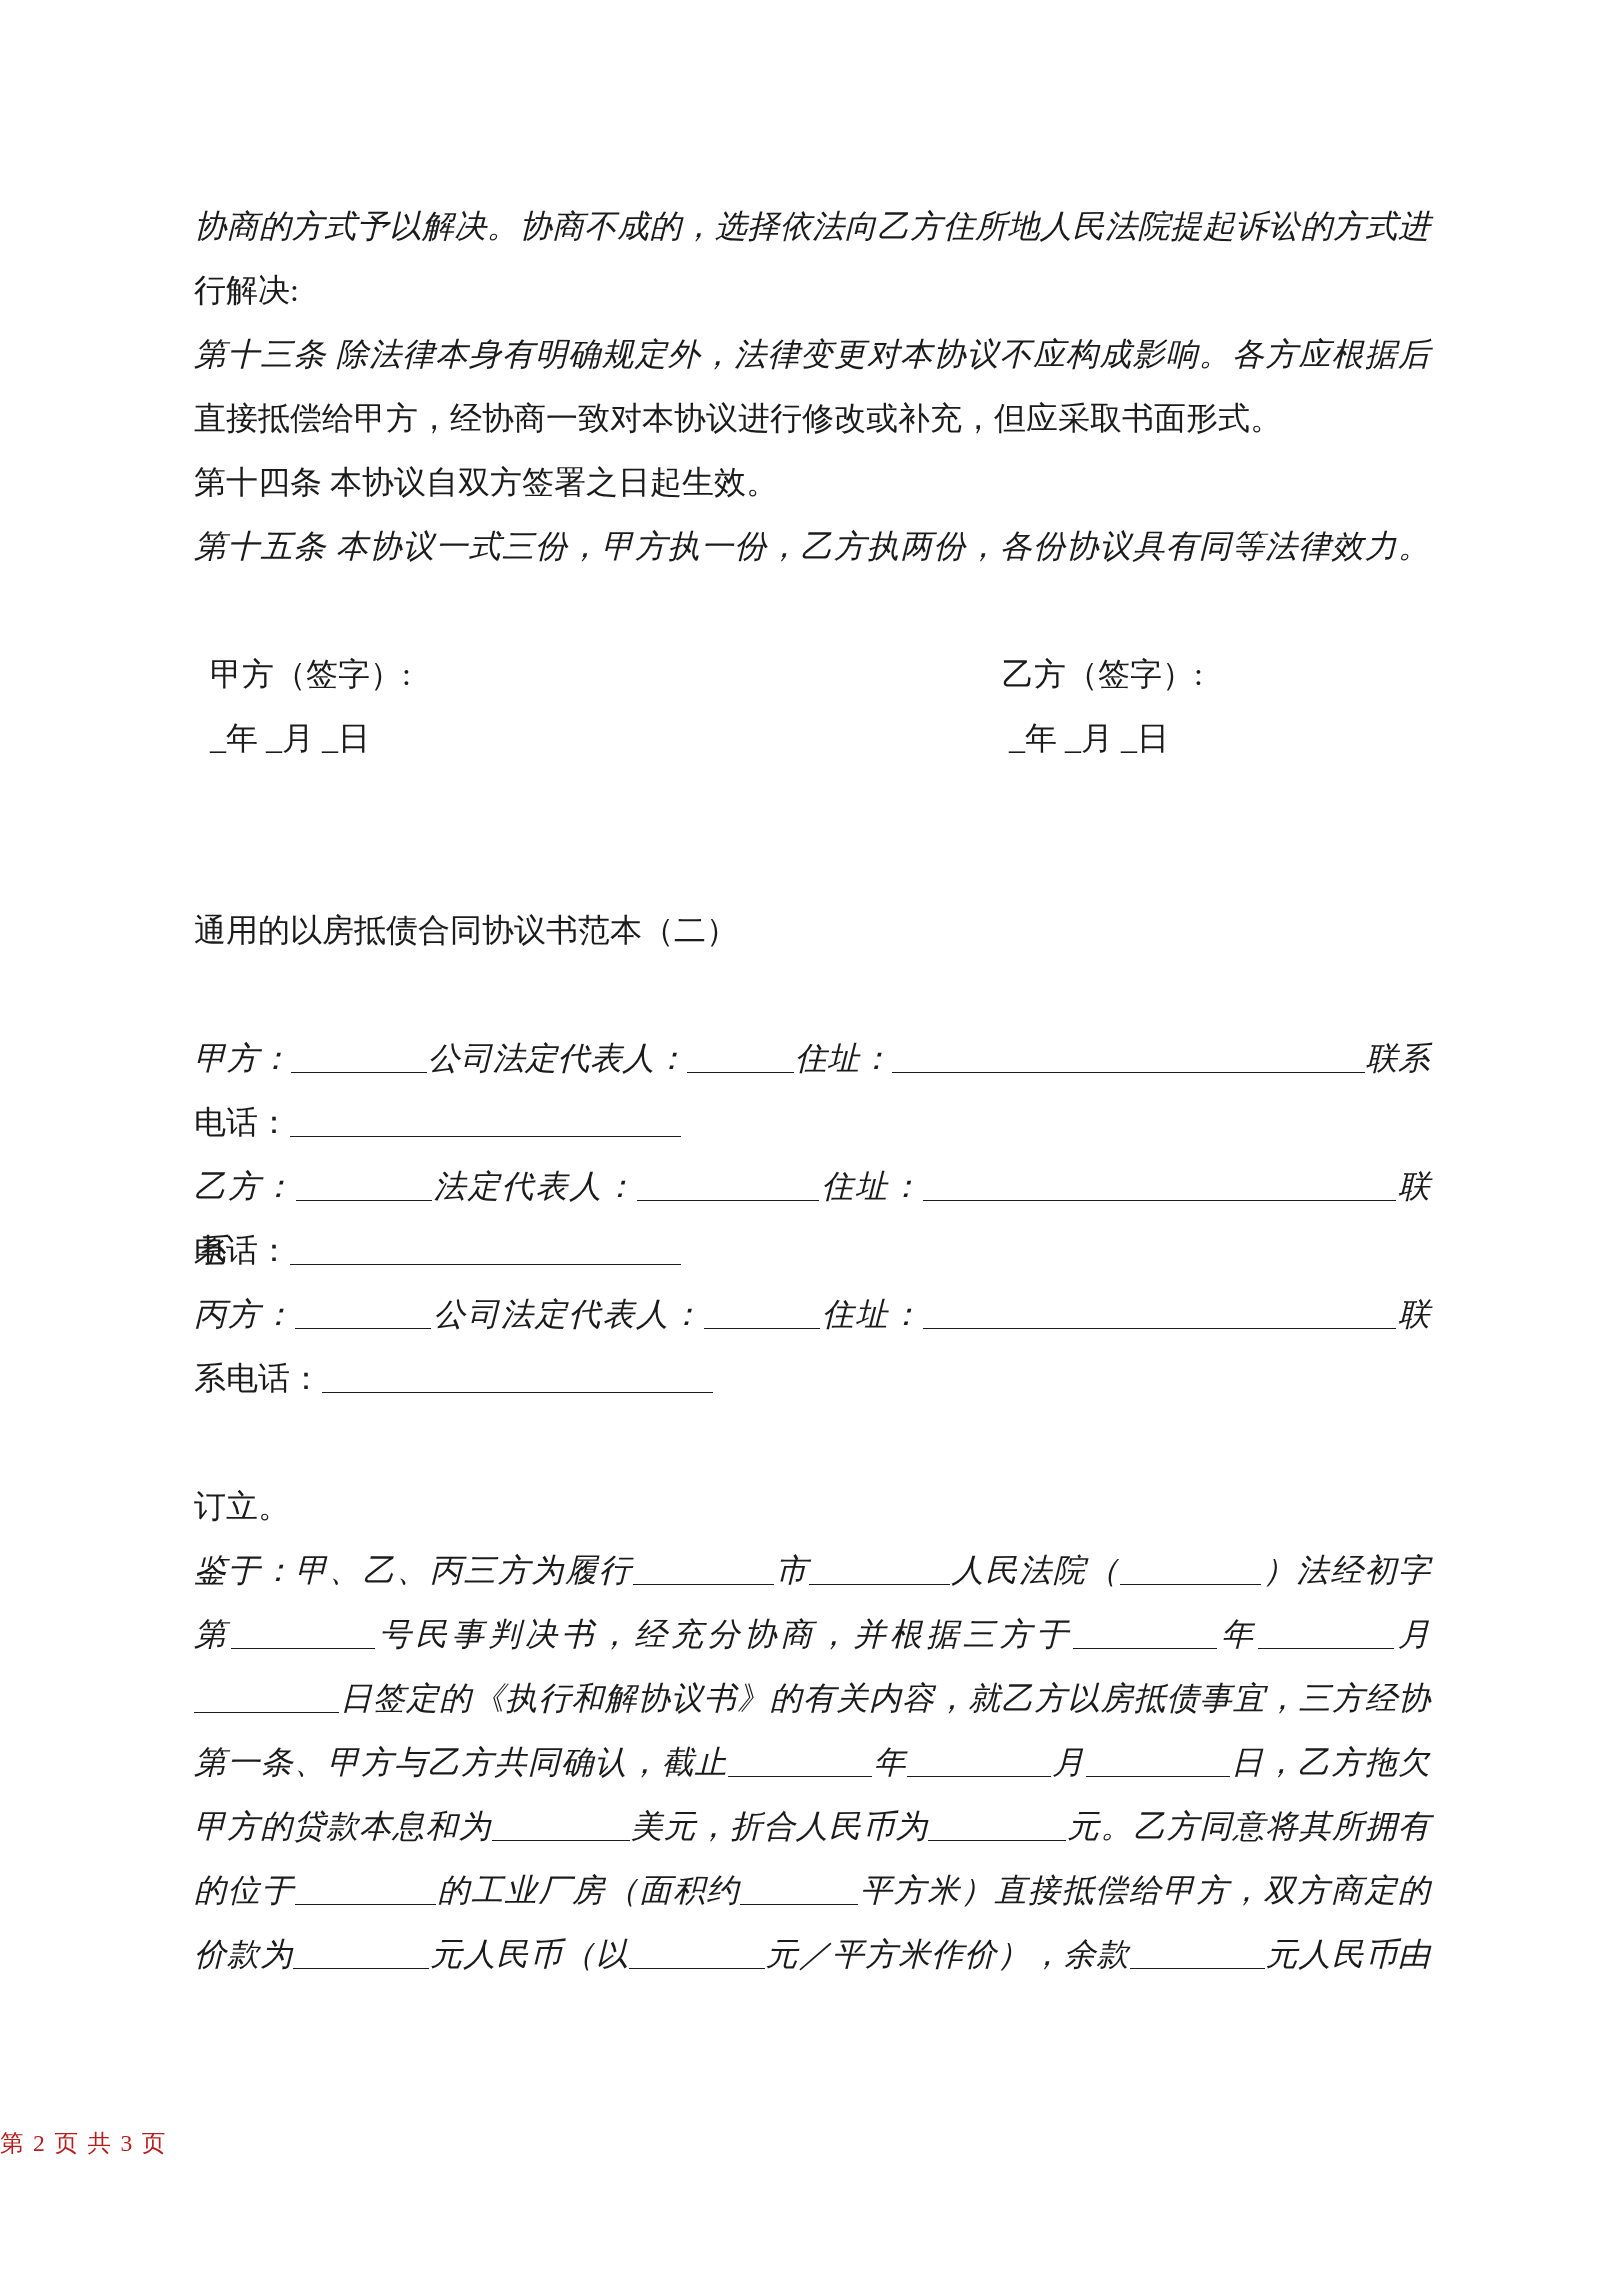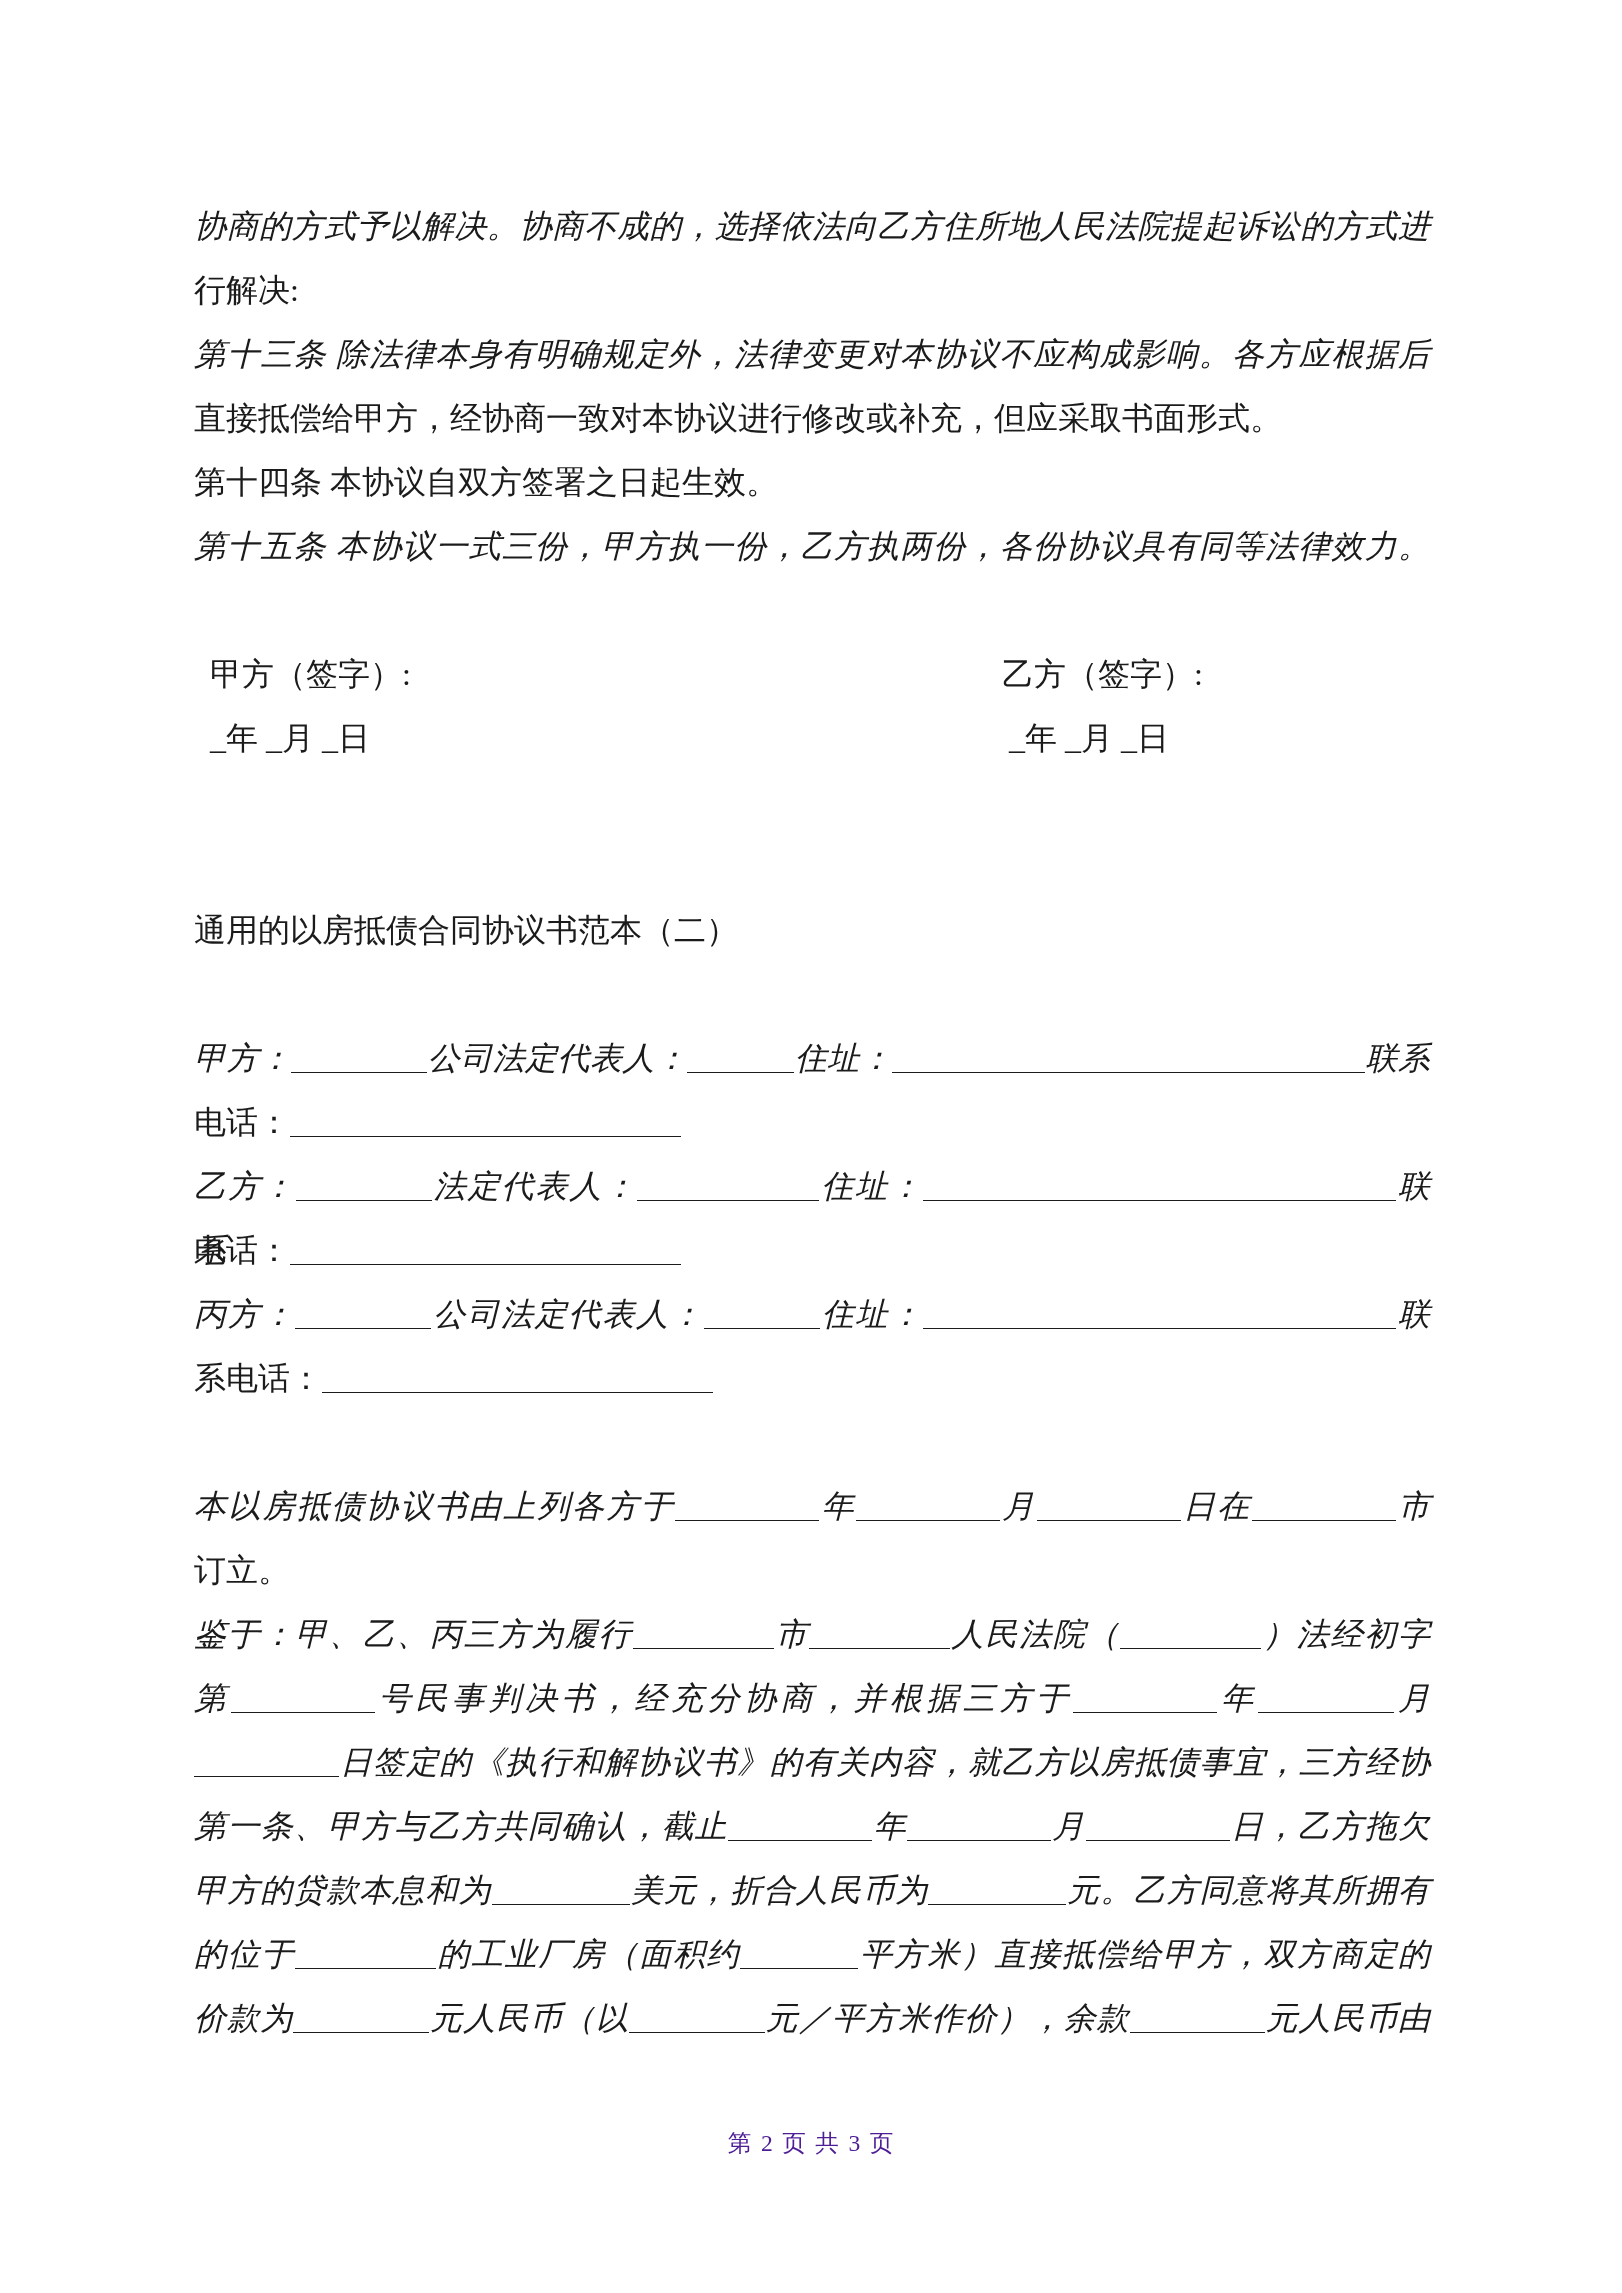--- a/index.html
+++ b/index.html
@@ -36,24 +36,24 @@
     vertical-align:-3.6px;
   }
   .row.cols{position:relative;}
   .row.cols .colL{position:absolute;left:16px;top:0;}
   .row.cols .colR{position:absolute;top:0;}
   .footer{
     position:absolute;
     left:0;top:2111px;
     width:1623px;
     height:64px;line-height:64px;
-    text-align:center;
+    text-align:left;
     font-size:23.6px;
     letter-spacing:1.8px;
-    color:#4c1d95;
+    color:#b91c1c;
   }
 </style>
 </head>
 <body>
 
 <div class="page">
   <div class="doc" id="doc-body">
       <div class="row just">协商的方式予以解决。协商不成的，选择依法向乙方住所地人民法院提起诉讼的方式进</div>
       <div class="row">行解决:</div>
       <div class="row just">第十三条 除法律本身有明确规定外，法律变更对本协议不应构成影响。各方应根据后</div>
@@ -73,21 +73,20 @@
       <div class="row blankrow"></div>
       <div class="row">通用的以房抵债合同协议书范本（二）</div>
       <div class="row blankrow"></div>
       <div class="row just">甲方：<span class="bl" style="width: 136px;"></span>公司法定代表人：<span class="bl" style="width: 107px;"></span>住址：<span class="bl" style="width: 473px;"></span>联系</div>
       <div class="row">电话：<span class="bl" style="width: 391px;"></span></div>
       <div class="row just">乙方：<span class="bl" style="width: 136px;"></span>法定代表人：<span class="bl" style="width: 182px;"></span>住址：<span class="bl" style="width: 473px;"></span>联系</div>
       <div class="row">电话：<span class="bl" style="width: 391px;"></span></div>
       <div class="row just">丙方：<span class="bl" style="width: 136px;"></span>公司法定代表人：<span class="bl" style="width: 116px;"></span>住址：<span class="bl" style="width: 473px;"></span>联</div>
       <div class="row">系电话：<span class="bl" style="width: 391px;"></span></div>
       <div class="row blankrow"></div>
-      <div class="row just">本以房抵债协议书由上列各方于<span class="bl" style="width: 144px;"></span>年<span class="bl" style="width: 144px;"></span>月<span class="bl" style="width: 144px;"></span>日在<span class="bl" style="width: 144px;"></span>市</div>
       <div class="row">订立。</div>
       <div class="row just">鉴于：甲、乙、丙三方为履行<span class="bl" style="width: 141px;"></span>市<span class="bl" style="width: 141px;"></span>人民法院（<span class="bl" style="width: 141px;"></span>）法经初字</div>
       <div class="row just">第<span class="bl" style="width: 144px;"></span>号民事判决书，经充分协商，并根据三方于<span class="bl" style="width: 144px;"></span>年<span class="bl" style="width: 136px;"></span>月</div>
       <div class="row just"><span class="bl" style="width: 145px;"></span>日签定的《执行和解协议书》的有关内容，就乙方以房抵债事宜，三方经协</div>
       <div class="row just">第一条、甲方与乙方共同确认，截止<span class="bl" style="width: 144px;"></span>年<span class="bl" style="width: 144px;"></span>月<span class="bl" style="width: 144px;"></span>日，乙方拖欠</div>
       <div class="row just">甲方的贷款本息和为<span class="bl" style="width: 138px;"></span>美元，折合人民币为<span class="bl" style="width: 138px;"></span>元。乙方同意将其所拥有</div>
       <div class="row just">的位于<span class="bl" style="width: 141px;"></span>的工业厂房（面积约<span class="bl" style="width: 118px;"></span>平方米）直接抵偿给甲方，双方商定的</div>
       <div class="row just">价款为<span class="bl" style="width: 136px;"></span>元人民币（以<span class="bl" style="width: 136px;"></span>元／平方米作价），余款<span class="bl" style="width: 135px;"></span>元人民币由</div>
     </div>
   <div class="footer">第 2 页 共 3 页</div>

